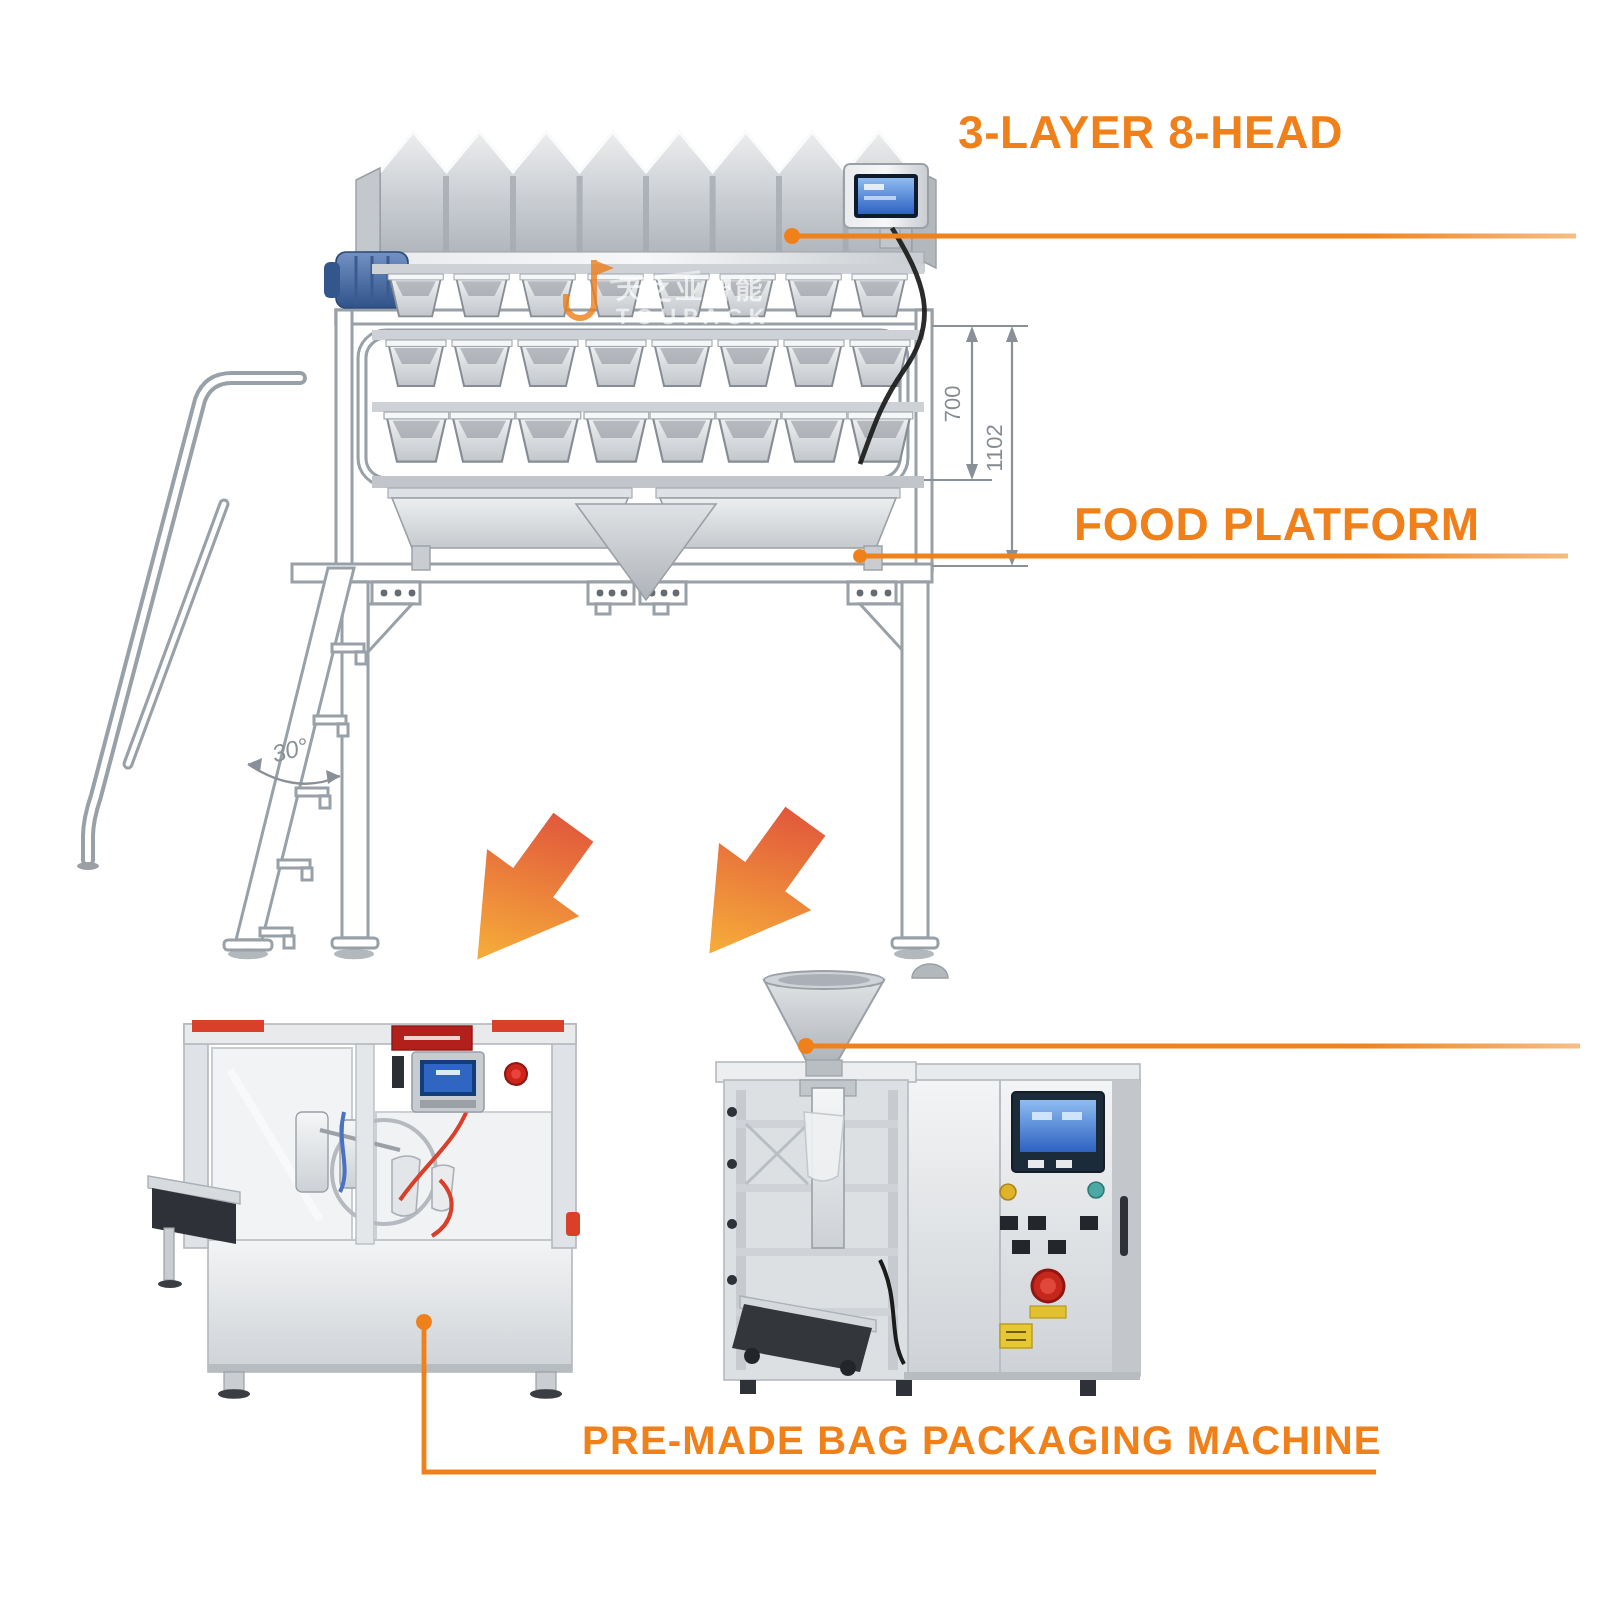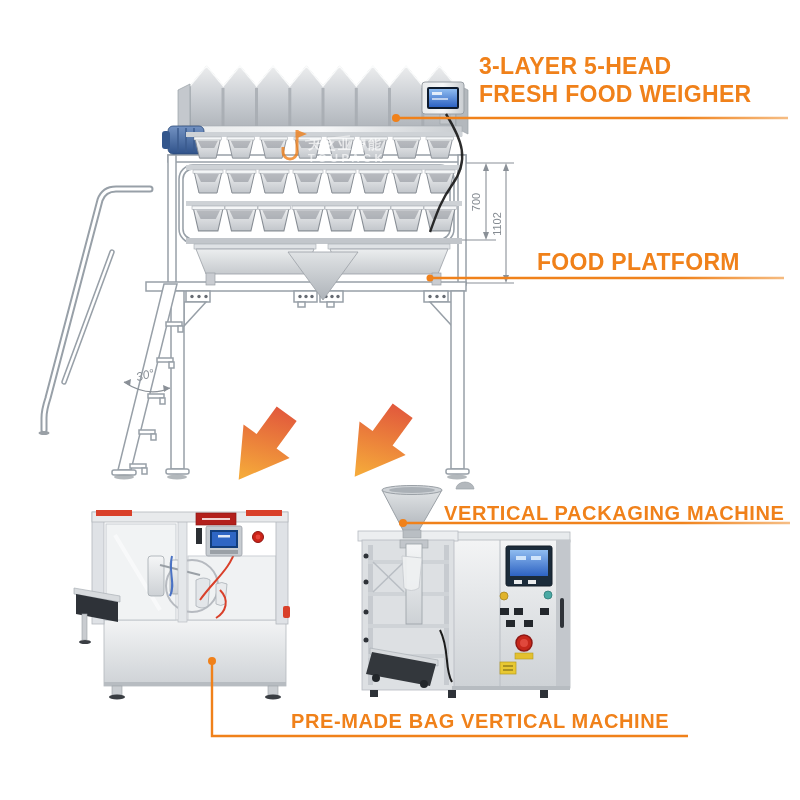--- a/index.html
+++ b/index.html
@@ -381,23 +381,21 @@
     <circle cx="430" cy="278" r="3.5" fill="#F0811A"></circle>
     <line x1="430" y1="278" x2="784" y2="278" stroke="url(#gLead)" stroke-width="2.4"></line>
     <circle cx="403" cy="523" r="4" fill="#F0811A"></circle>
     <line x1="403" y1="523" x2="790" y2="523" stroke="url(#gLead)" stroke-width="2.4"></line>
     <circle cx="212" cy="661" r="4" fill="#F0811A"></circle>
     <path d="M212,661 V736 H688" fill="none" stroke="#F0811A" stroke-width="2.4"></path>
   </g>
 </svg>
 
 <div class="olabel big" style="left:479px;top:52px;">
-  <div>3-LAYER 5-HEAD</div>
-  <div>FRESH FOOD WEIGHER</div>
+  <div>3-LAYER 8-HEAD</div>
 </div>
 
 <div class="olabel big" style="left:537px;top:248px;">FOOD PLATFORM</div>
 
-<div class="olabel small" style="left:444px;top:499px;">VERTICAL PACKAGING MACHINE</div>
-
-<div class="olabel small" style="left:291px;top:707px;">PRE-MADE BAG VERTICAL MACHINE</div>
+
+<div class="olabel small" style="left:291px;top:707px;">PRE-MADE BAG PACKAGING MACHINE</div>
 
 </div>
 
 </body></html>

